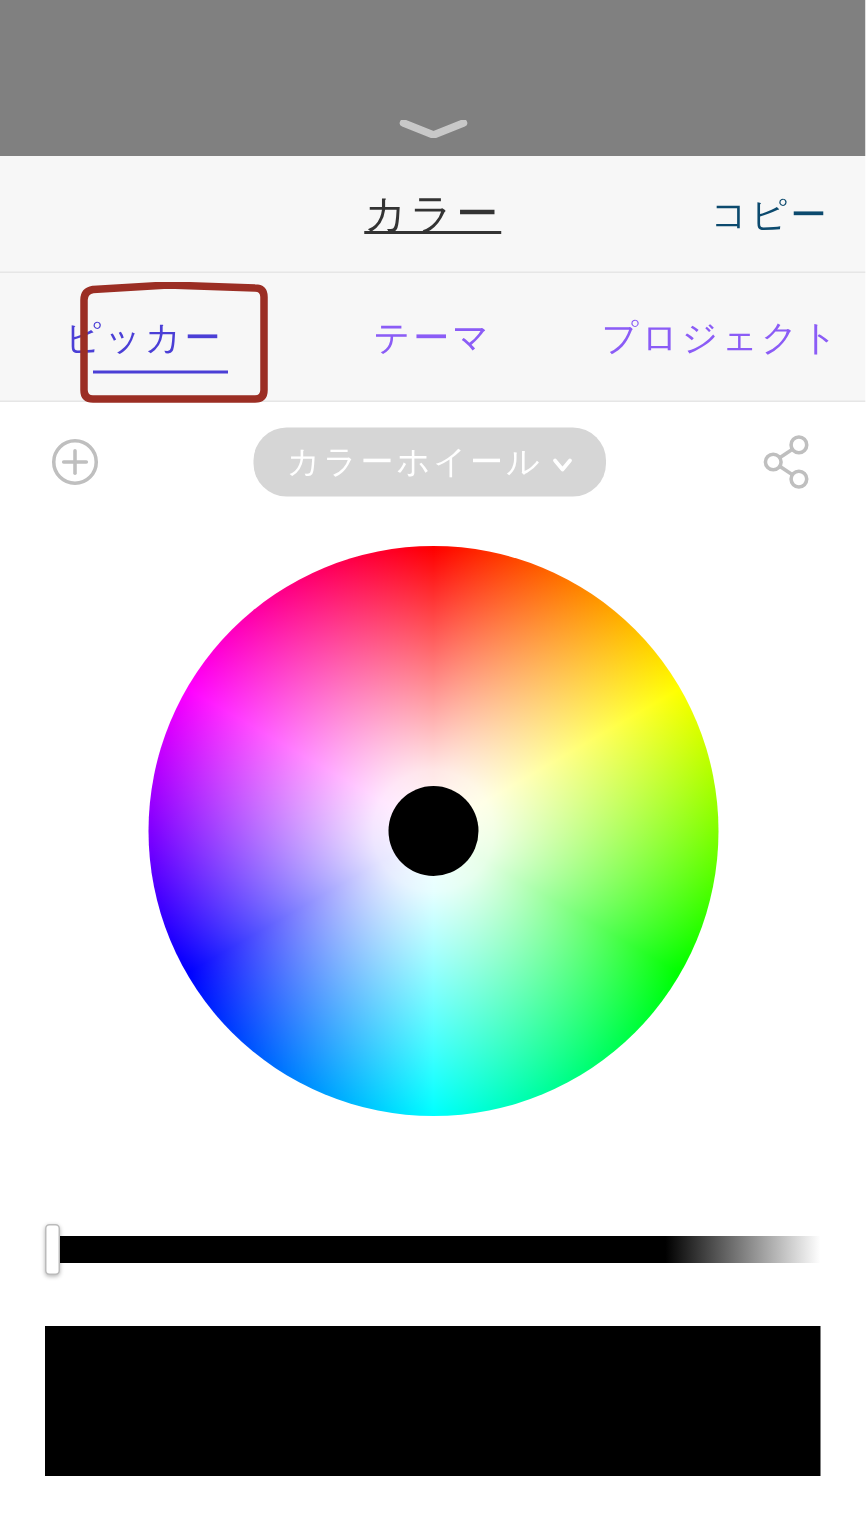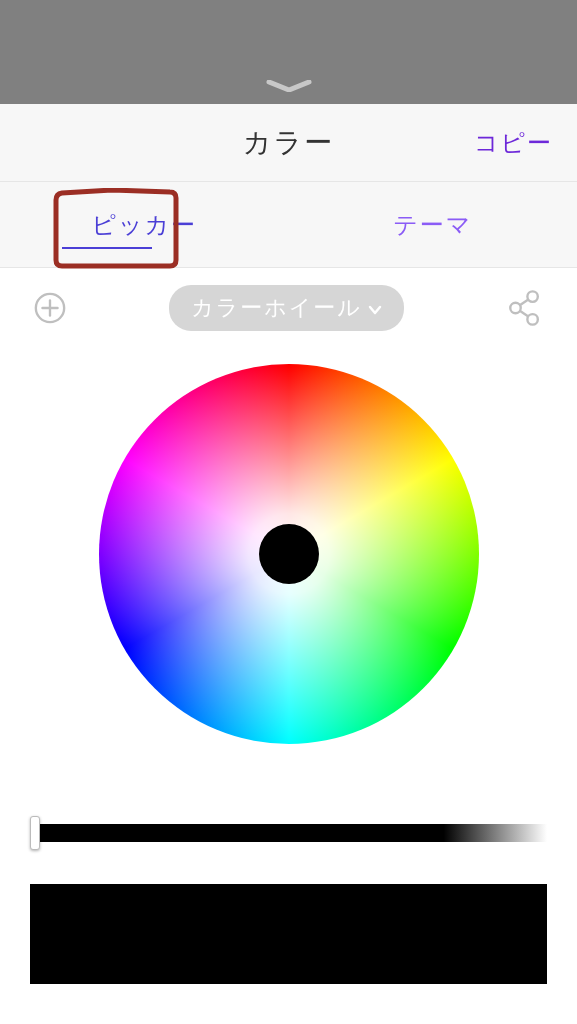--- a/index.html
+++ b/index.html
@@ -33,26 +33,27 @@
       align-items: center;
       justify-content: center;
       position: relative;
       border-bottom: 1px solid #e6e6e6;
     }
     .header-title {
       font-size: 28px;
       color: #333333;
       letter-spacing: 2px;
       font-weight: 400;
+      text-decoration: underline;
     }
     .header-copy {
       position: absolute;
       right: 24px;
       font-size: 24px;
-      color: #6d28d9;
+      color: #0c4a6e;
       letter-spacing: 2px;
     }
     .tabs-bar {
       width: 100%;
       height: 86px;
       background: #f7f7f7;
       display: flex;
       align-items: center;
       border-bottom: 1px solid #e6e6e6;
       position: relative;
@@ -197,20 +198,21 @@
 </div>
 
 <div class="header-bar">
   <span class="header-title">カラー</span>
   <span class="header-copy">コピー</span>
 </div>
 
 <div class="tabs-bar">
   <div class="tab active">ピッカー</div>
   <div class="tab">テーマ</div>
+  <div class="tab">プロジェクト</div>
   <div class="tab-underline"></div>
 </div>
 
 <div class="highlight-box">
   <svg viewBox="0 0 128 82">
     <path d="M 4 12 Q 4 6 10 5 L 60 2 L 118 4 Q 124 4 124 10 L 124 72 Q 124 78 118 78 L 10 78 Q 4 78 4 72 Z" stroke="#9b2e24" stroke-width="5" fill="none" stroke-linejoin="round"></path>
   </svg>
 </div>
 
 <div class="toolbar">

